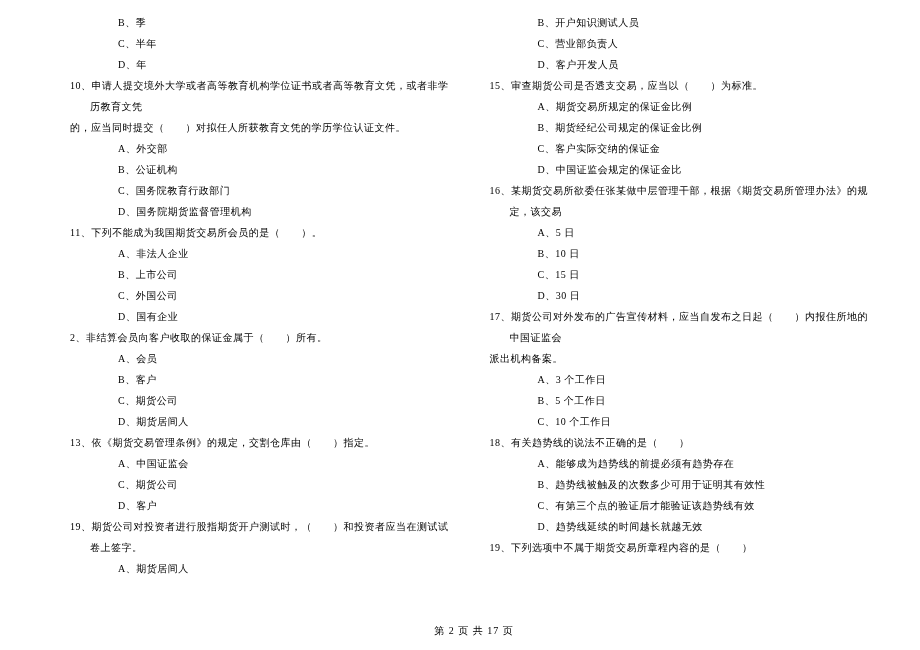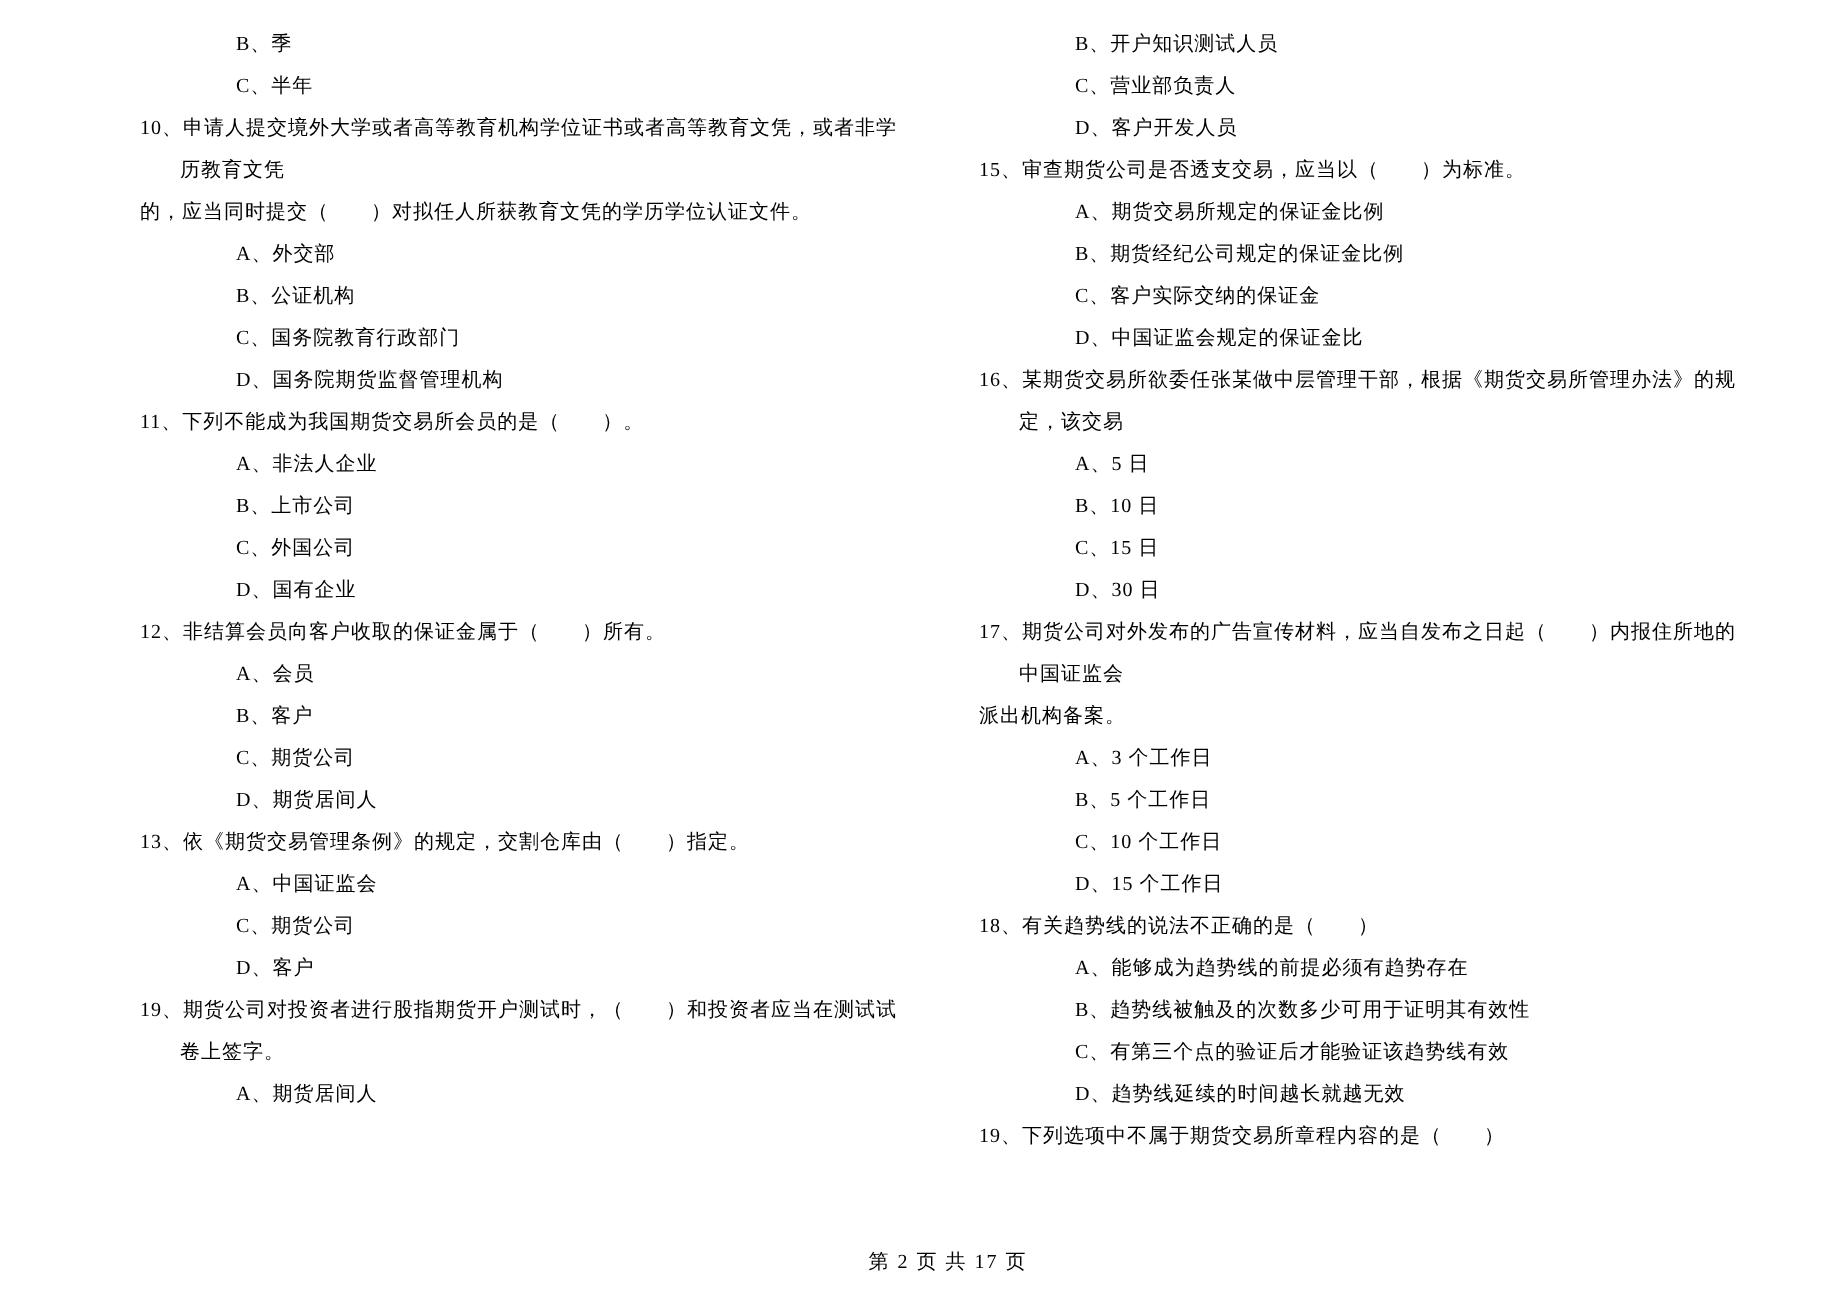--- a/index.html
+++ b/index.html
@@ -60,35 +60,36 @@
       margin-left: 28px;
     }
   </style>
 </head>
 <body>
 
 <div class="page-container">
   <div class="column col-left">
     <div class="option-line">B、季</div>
     <div class="option-line">C、半年</div>
+    <div class="option-line">D、年</div>
 
     <div class="question-line">10、申请人提交境外大学或者高等教育机构学位证书或者高等教育文凭，或者非学历教育文凭</div>
     <div class="question-line-cont">的，应当同时提交（　　）对拟任人所获教育文凭的学历学位认证文件。</div>
     <div class="option-line">A、外交部</div>
     <div class="option-line">B、公证机构</div>
     <div class="option-line">C、国务院教育行政部门</div>
     <div class="option-line">D、国务院期货监督管理机构</div>
 
     <div class="question-line">11、下列不能成为我国期货交易所会员的是（　　）。</div>
     <div class="option-line">A、非法人企业</div>
     <div class="option-line">B、上市公司</div>
     <div class="option-line">C、外国公司</div>
     <div class="option-line">D、国有企业</div>
 
-    <div class="question-line">12、非结算会员向客户收取的保证金属于（　　）所有。</div>
+    <div class="question-line">2、非结算会员向客户收取的保证金属于（　　）所有。</div>
     <div class="option-line">A、会员</div>
     <div class="option-line">B、客户</div>
     <div class="option-line">C、期货公司</div>
     <div class="option-line">D、期货居间人</div>
 
     <div class="question-line">13、依《期货交易管理条例》的规定，交割仓库由（　　）指定。</div>
     <div class="option-line">A、中国证监会</div>
     <div class="option-line">C、期货公司</div>
     <div class="option-line">D、客户</div>
 
@@ -111,21 +112,20 @@
     <div class="option-line">A、5 日</div>
     <div class="option-line">B、10 日</div>
     <div class="option-line">C、15 日</div>
     <div class="option-line">D、30 日</div>
 
     <div class="question-line">17、期货公司对外发布的广告宣传材料，应当自发布之日起（　　）内报住所地的中国证监会</div>
     <div class="question-line-cont">派出机构备案。</div>
     <div class="option-line">A、3 个工作日</div>
     <div class="option-line">B、5 个工作日</div>
     <div class="option-line">C、10 个工作日</div>
-    <div class="option-line">D、15 个工作日</div>
 
     <div class="question-line">18、有关趋势线的说法不正确的是（　　）</div>
     <div class="option-line">A、能够成为趋势线的前提必须有趋势存在</div>
     <div class="option-line">B、趋势线被触及的次数多少可用于证明其有效性</div>
     <div class="option-line">C、有第三个点的验证后才能验证该趋势线有效</div>
     <div class="option-line">D、趋势线延续的时间越长就越无效</div>
 
     <div class="question-line">19、下列选项中不属于期货交易所章程内容的是（　　）</div>
   </div>
 </div>

